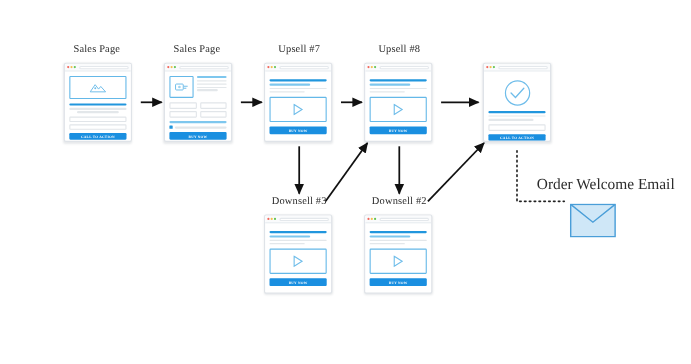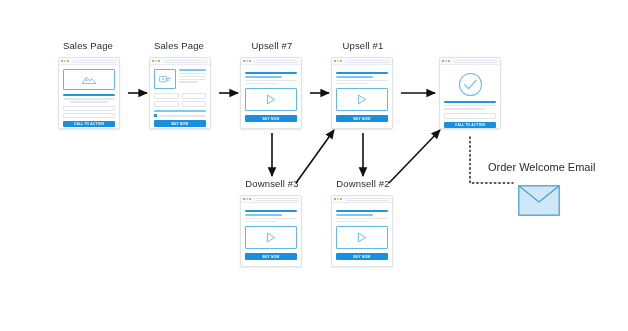--- a/index.html
+++ b/index.html
@@ -4,21 +4,21 @@
 <style>
   * { box-sizing: border-box; }
   html, body { margin:0; padding:0; }
   body {
     width: 628px; height: 331px;
     background: #ffffff;
     font-family: "Liberation Sans", sans-serif;
     overflow: hidden;
     position: relative;
   }
-  #stage { position:absolute; left:0; top:0; width:628px; height:253px; }
+  #stage { position:absolute; left:0; top:0; width:628px; height:253px;font-family:Liberation Serif, serif; }
 
   
   .node-label {
     position:absolute;
     font-size:9.5px;
     color:#2b2b2b;
     white-space:nowrap;
     text-align:center;
     letter-spacing:0.15px;
   }
@@ -66,21 +66,21 @@
     letter-spacing:0.25px;
     display:flex; align-items:center; justify-content:center;
     text-align:center;
   }
   .row { display:flex; }
 
   
   svg.overlay { position:absolute; left:0; top:0; width:628px; height:331px; pointer-events:none; }
 
   .email-label {
-    position:absolute; font-size:11px; color:#2b2b2b; white-space:nowrap;
+    position:absolute; font-size:14px; color:#2b2b2b; white-space:nowrap;
   }
   .envelope { position:absolute; }
 </style>
 </head>
 <body>
 
 <div id="stage">
 
   <svg class="overlay" viewBox="0 0 628 331">
     <defs>
@@ -105,21 +105,21 @@
       <line x1="296" y1="183" x2="334" y2="130"></line>
       <line x1="389" y1="183" x2="440" y2="130"></line>
     </g>
 
     <polyline points="470,137 470,183 513,183" fill="none" stroke="#222222" stroke-width="1.5" stroke-dasharray="1.4 3" stroke-linecap="round"></polyline>
   </svg>
 
   <div class="node-label" style="left:48px; top:40px; width:80px;">Sales Page</div>
   <div class="node-label" style="left:139px; top:40px; width:80px;">Sales Page</div>
   <div class="node-label" style="left:230px; top:40px; width:84px;">Upsell #7</div>
-  <div class="node-label" style="left:321px; top:40px; width:84px;">Upsell #1</div>
+  <div class="node-label" style="left:321px; top:40px; width:84px;">Upsell #8</div>
 
   <div class="browser" style="left:58px; top:57px; width:62px; height:72px;">
     <div class="chrome">
       <span class="dot r"></span>
       <span class="dot y"></span>
       <span class="dot g"></span>
       <span class="urlbar"></span>
     </div>
     <div class="body-area">
       <div class="imgbox" style="height:21px;">

